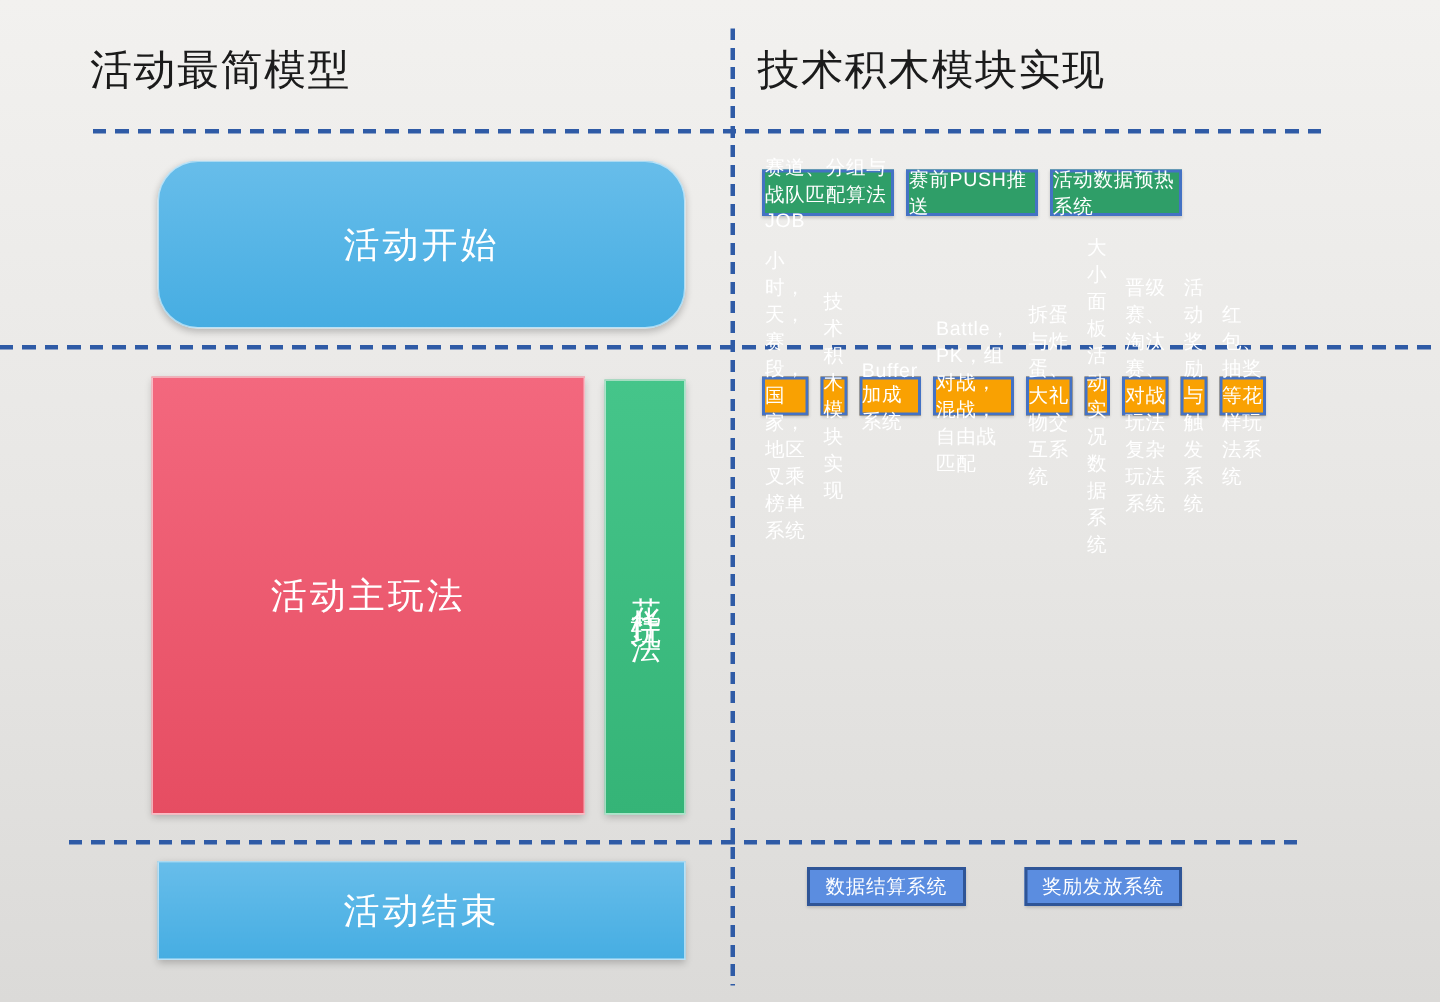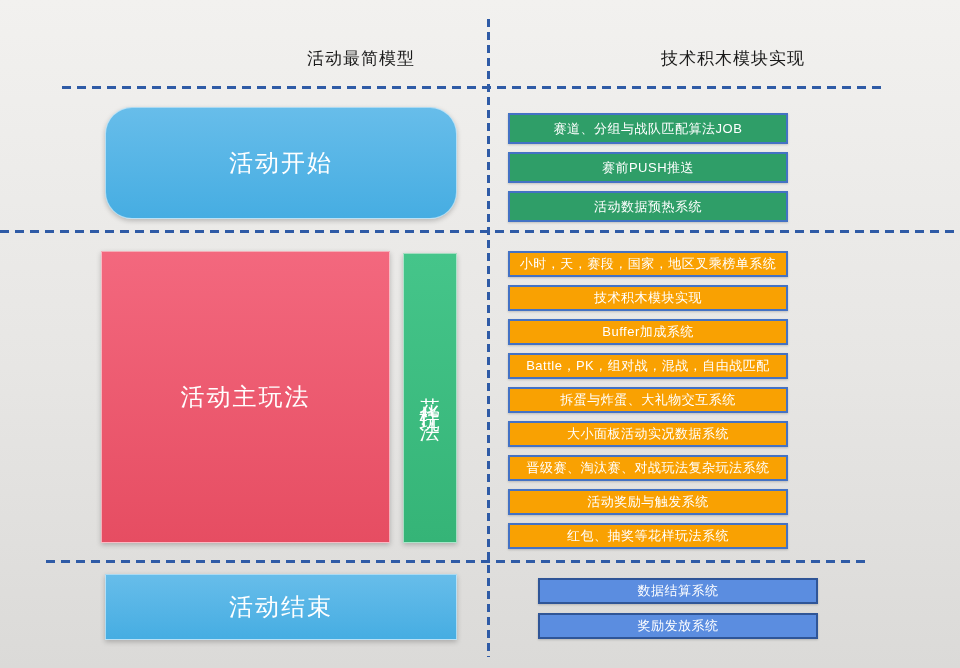--- a/index.html
+++ b/index.html
@@ -5,22 +5,22 @@
   html,body{margin:0;padding:0;}
   body{
     font-family:"Liberation Sans","DejaVu Sans",sans-serif;
     width:960px;height:668px;overflow:hidden;
   }
   .canvas{
     position:relative;width:960px;height:668px;
     background:linear-gradient(180deg,#f2f1ef 0%,#e7e6e4 55%,#dbdad8 100%);
   }
   .title{
-    position:absolute;top:44px;height:30px;line-height:30px;
-    text-align:right;font-size:17px;color:#1b1b1b;letter-spacing:1px;
+    position:absolute;top:32px;height:30px;line-height:30px;
+    text-align:left;font-size:28px;color:#1b1b1b;letter-spacing:1px;
   }
   .title.left{left:60px;width:355px;}
   .title.right{left:505px;width:300px;}
 
   
   .dash{position:absolute;}
   .dash.h{
     height:3px;
     background:repeating-linear-gradient(90deg,#2f5ba6 0 9px,transparent 9px 15px);
   }
@@ -59,21 +59,21 @@
     letter-spacing:8px;line-height:1;
   }
   .box.end{
     left:105px;top:574px;width:352px;height:66px;
     background:linear-gradient(180deg,#67bdea 0%,#46ade2 100%);
   }
 
   
   .col{
     position:absolute;left:508px;width:280px;
-    display:flex;flex-direction:column;
+    display:flex;
   }
   .col.pre{top:113px;gap:8px;}
   .col.mid{top:251px;gap:8px;}
   .col.post{top:578px;gap:9px;}
   .mod{
     box-sizing:border-box;width:100%;
     display:flex;align-items:center;justify-content:center;
     color:#fff;font-size:13px;letter-spacing:0.5px;
     box-shadow:0 1px 2px rgba(0,0,0,0.18);
   }

